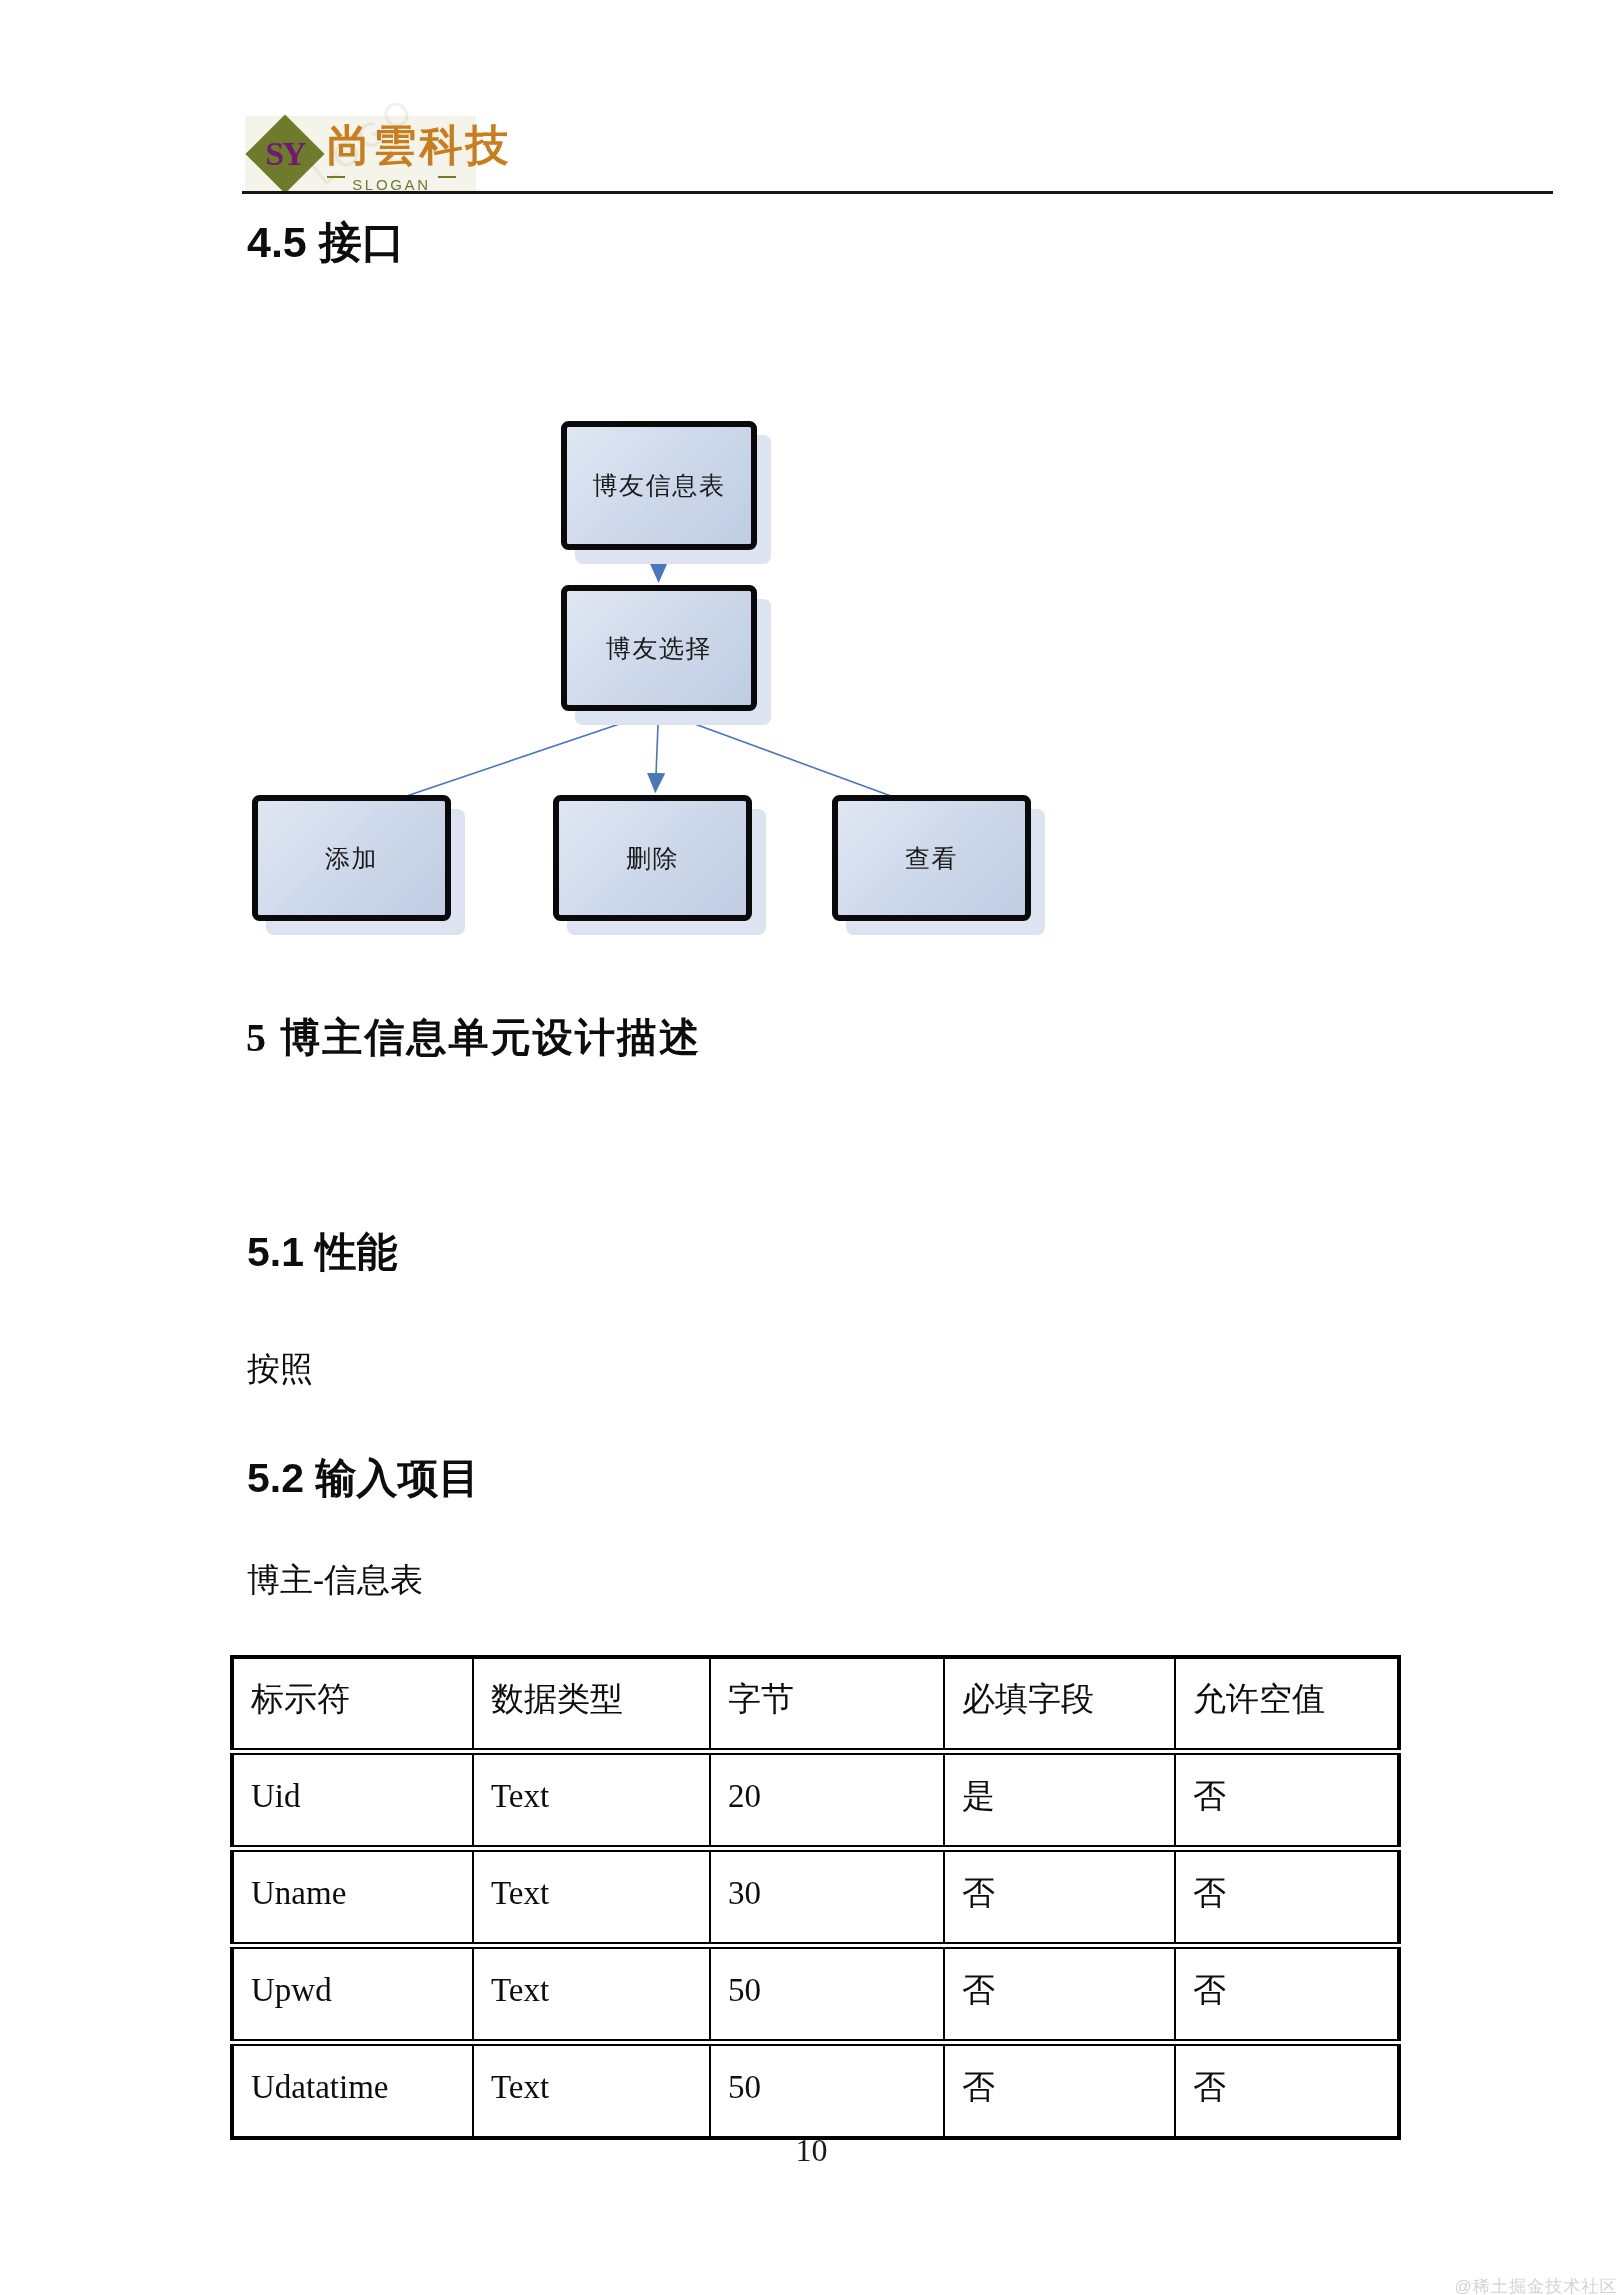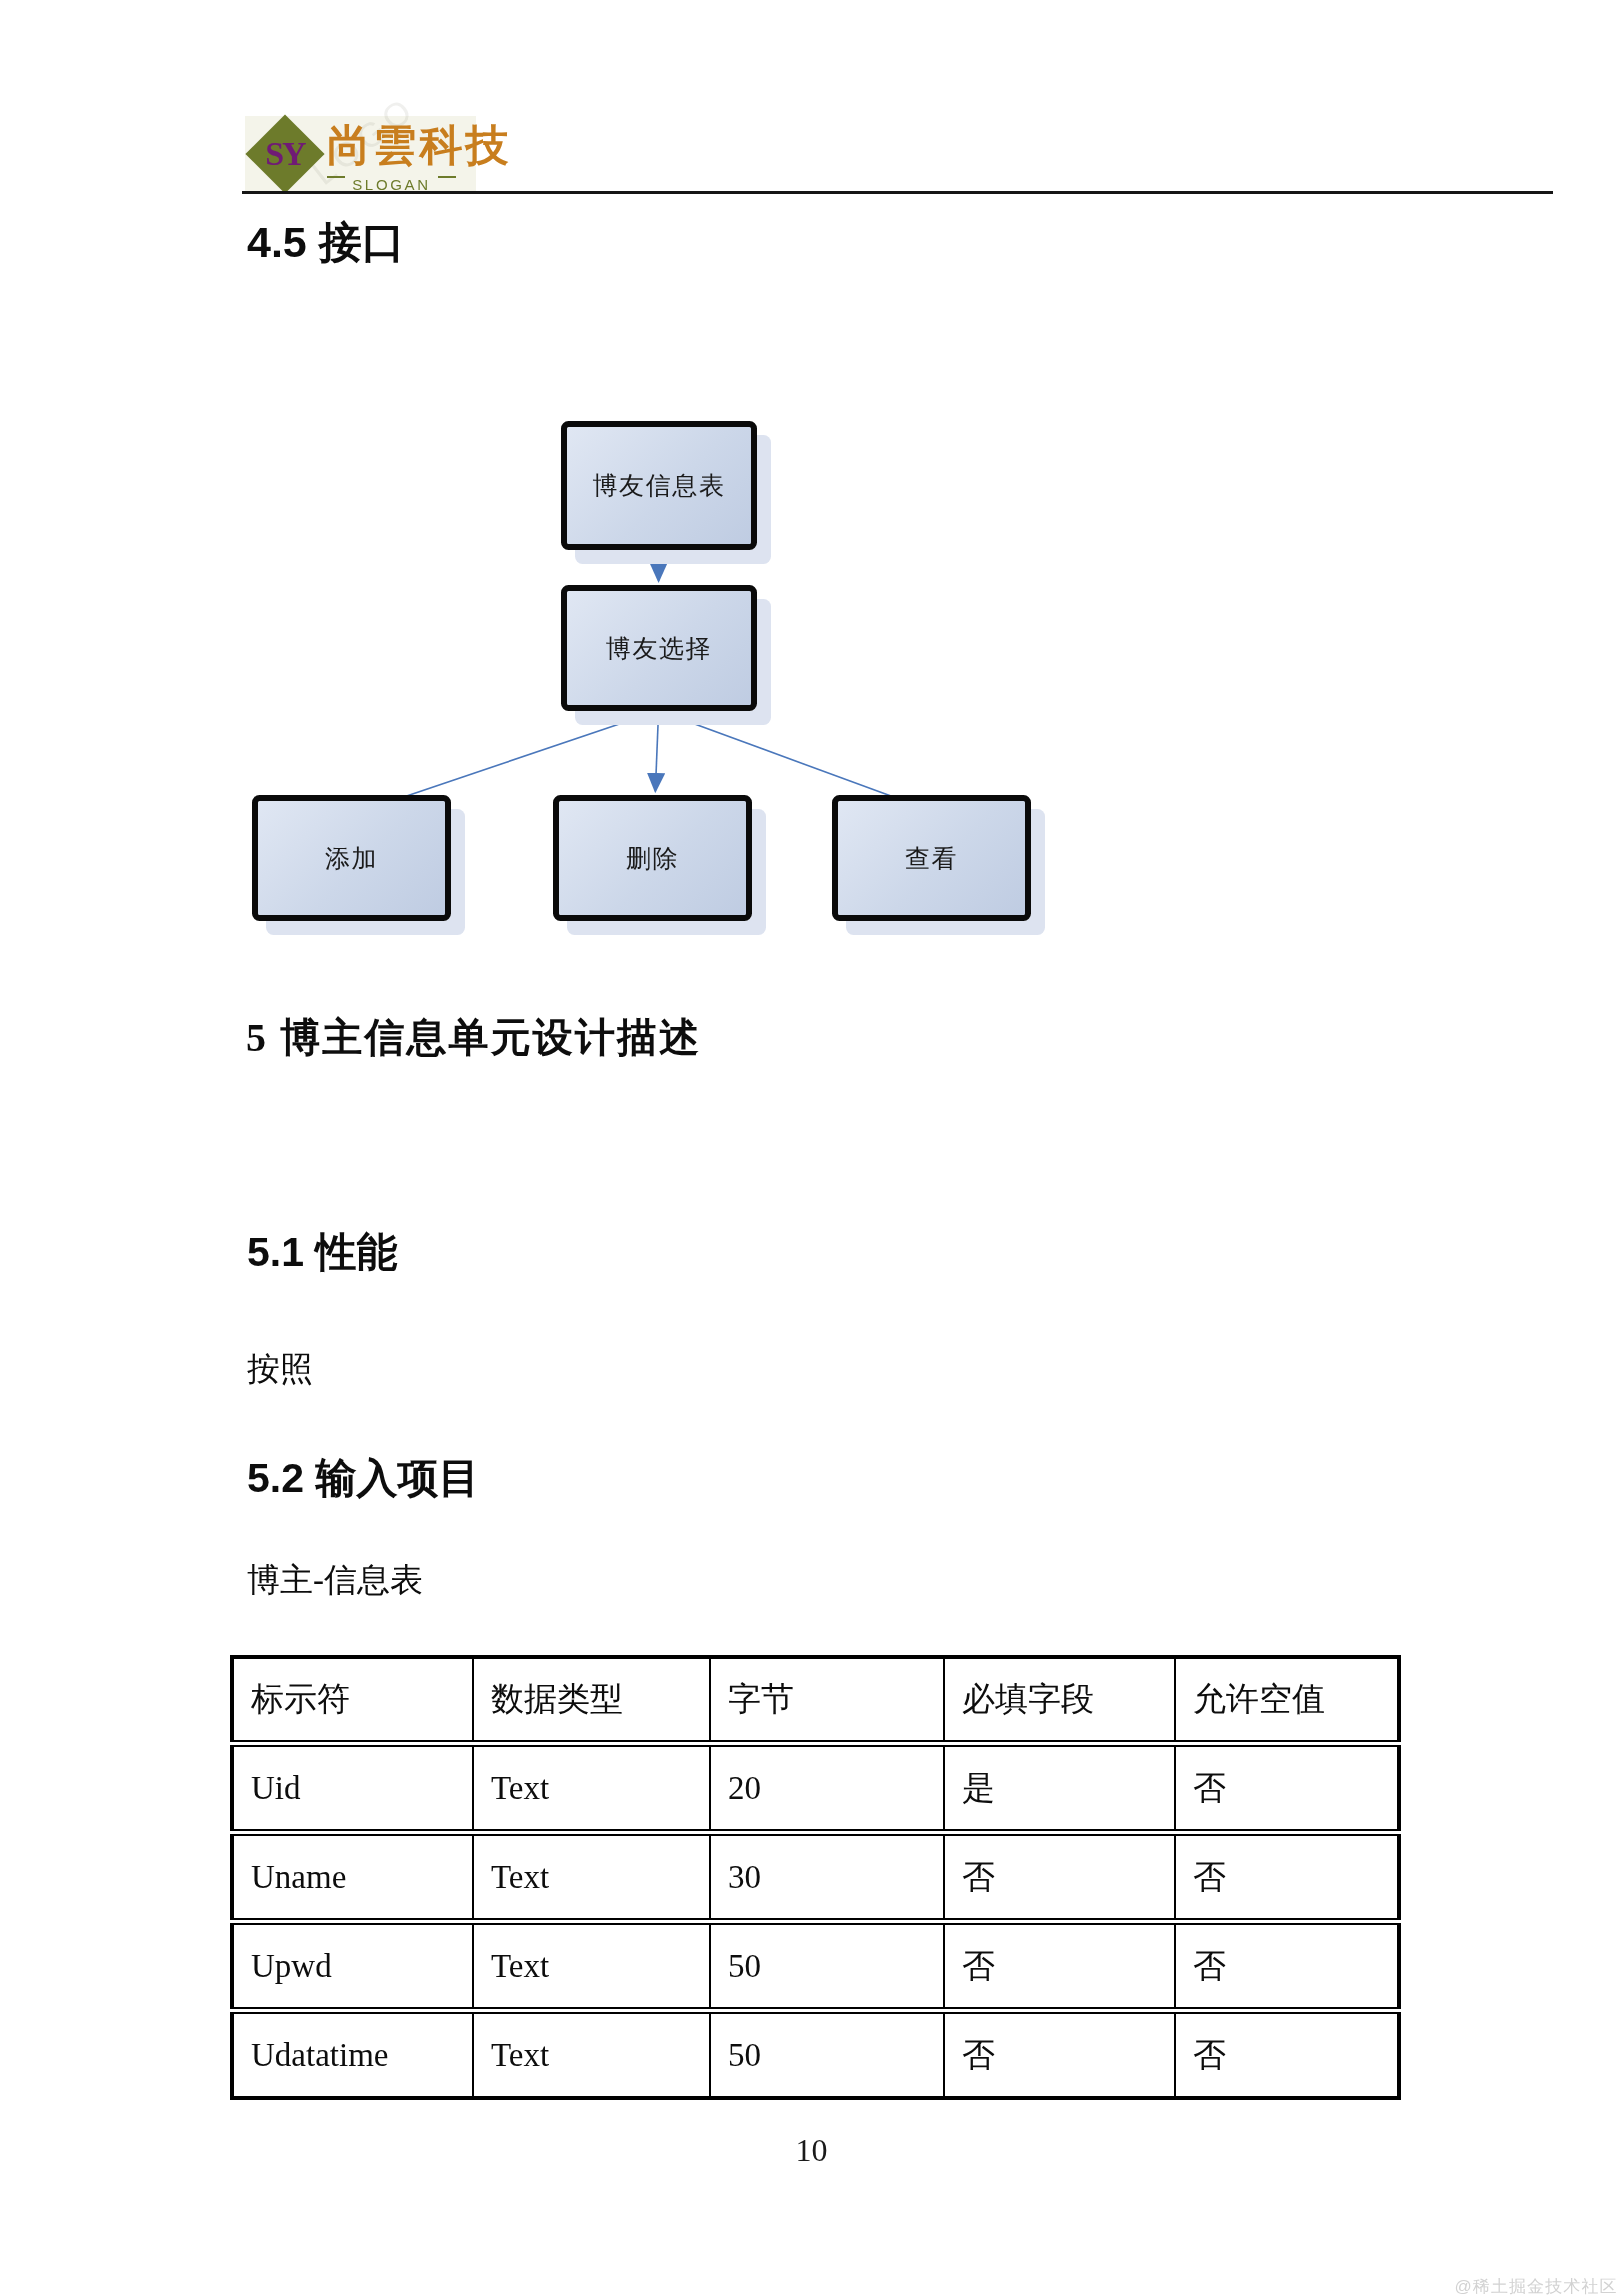--- a/index.html
+++ b/index.html
@@ -147,21 +147,21 @@
     border-collapse: collapse;
     table-layout: fixed;
   }
   .doc-table th, .doc-table td {
     font-family: "Liberation Serif", serif;
     font-weight: normal;
     font-size: 33px;
     color: #0d0d0d;
     text-align: left;
     vertical-align: middle;
-    padding: 0 0 0 17px;
+    padding: 0 0 8px 17px;
     border-left: 2.7px solid #000;
     border-right: 2.7px solid #000;
     border-top: 7px double #000;
     border-bottom: 7px double #000;
     overflow: hidden;
     white-space: nowrap;
   }
   .doc-table th { height: 81px; }
   .doc-table td { height: 82px; }
   .doc-table th { border-top: 4.8px solid #000; }

